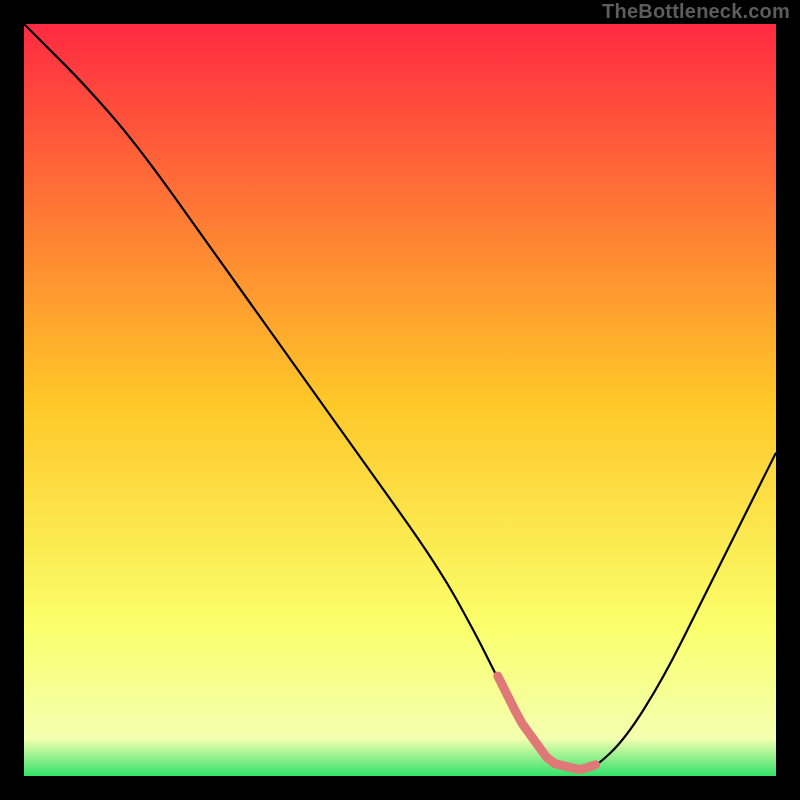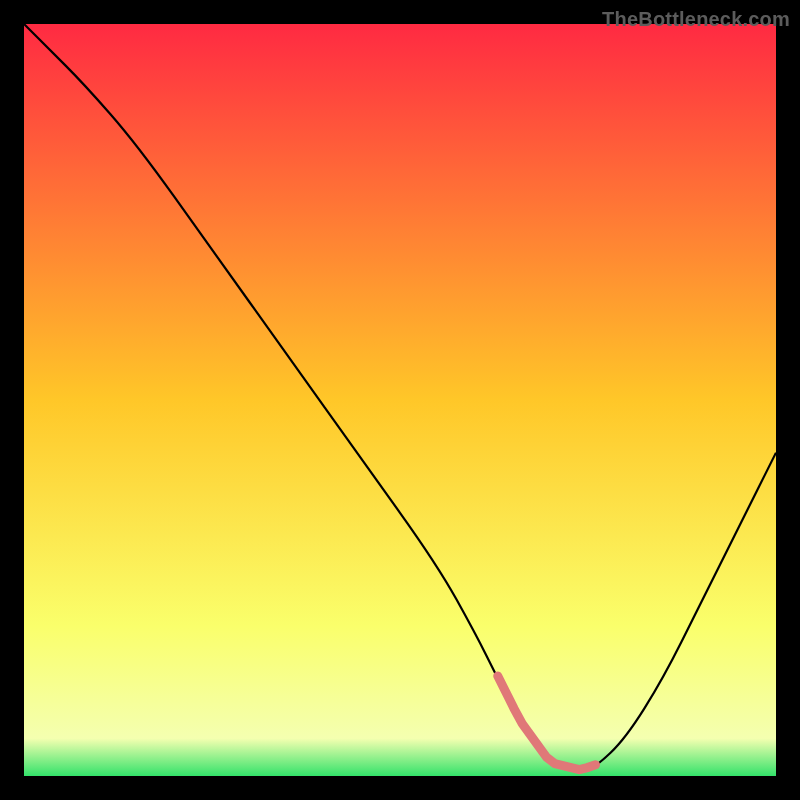--- a/index.html
+++ b/index.html
@@ -18,21 +18,21 @@
   }
   .plot-area {
     position: absolute;
     left: 24px;
     top: 24px;
     width: 752px;
     height: 752px;
   }
   .watermark {
     position: absolute;
-    top: 8px;
+    top: 0;
     right: 10px;
     font-family: Arial, Helvetica, sans-serif;
     font-size: 20px;
     font-weight: bold;
     color: #5c5c5c;
     letter-spacing: 0.2px;
     z-index: 10;
   }
   svg {
     display: block;

